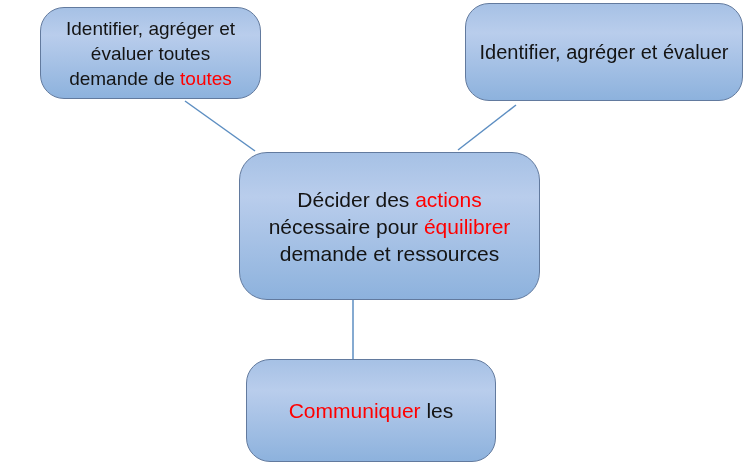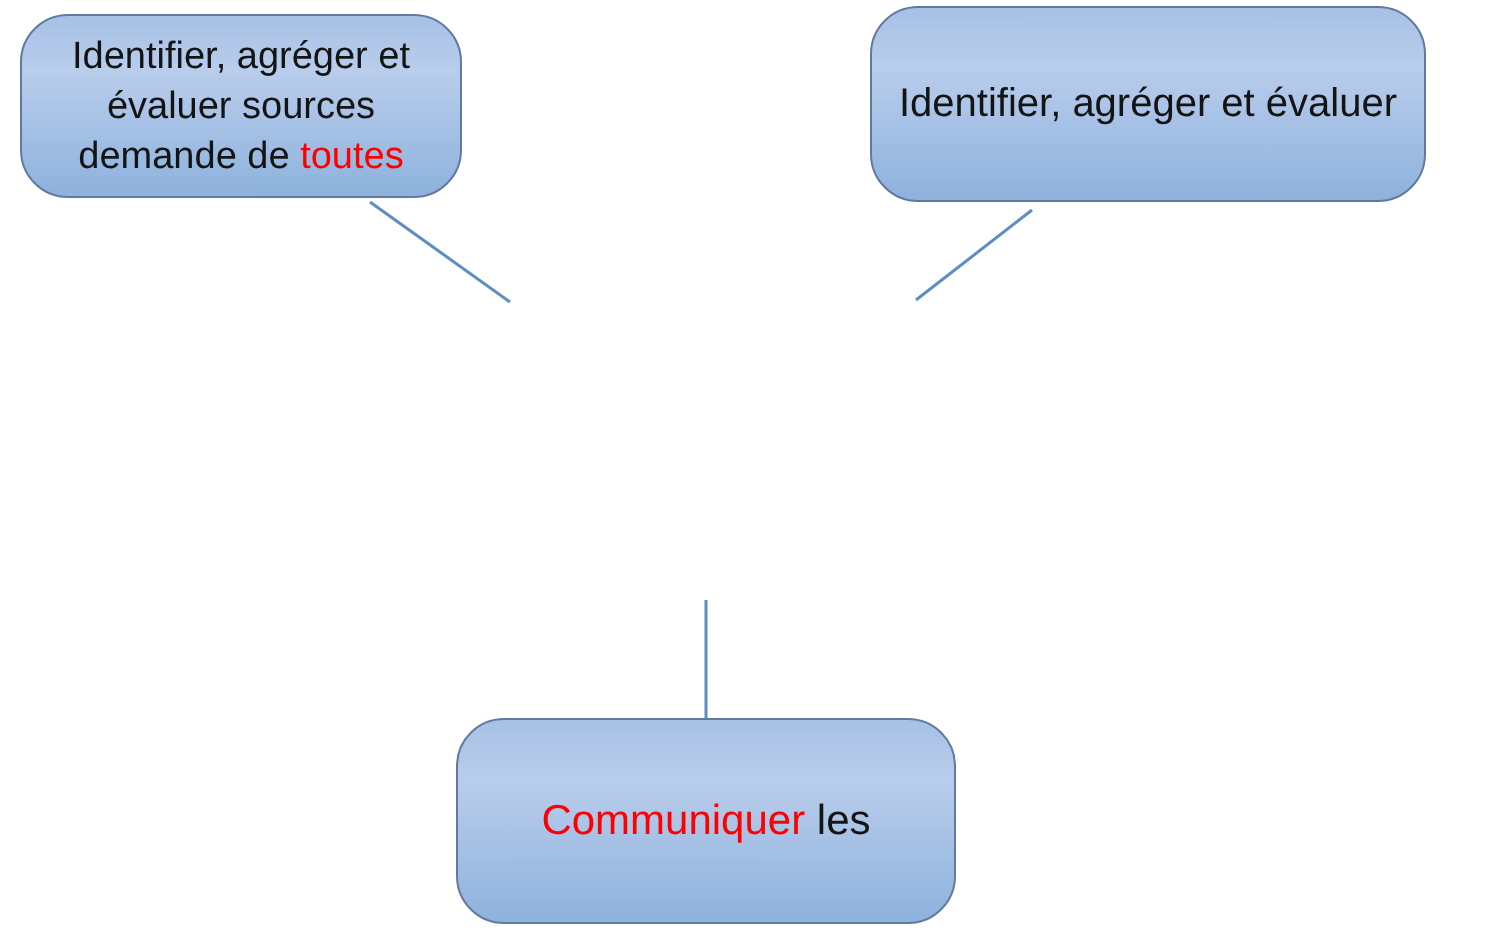--- a/index.html
+++ b/index.html
@@ -32,20 +32,21 @@
       var(--fill-top, #a6c1e5) 0%,
       var(--fill-mid, #b9cdec) 30%,
       var(--fill-bottom, #8db2dd) 100%);
     border: 1.4px solid var(--border, #627a9e);
     display: flex;
     flex-direction: column;
     align-items: center;
     justify-content: center;
     text-align: right;
     color: var(--text, #141414);
+    margin-left: 30px;
   }
   .node .hl {
     color: var(--highlight, #ff0000);
   }
   .node-demand {
     left: 10px; top: 7px;
     width: 221px; height: 92px;
     border-radius: 24px;
     font-size: 19px; line-height: 25px;
   }
@@ -55,45 +56,50 @@
     border-radius: 24px;
     font-size: 20px; line-height: 26px;
   }
   .node-decide {
     left: 209px; top: 152px;
     width: 301px; height: 148px;
     border-radius: 28px;
     font-size: 21px; line-height: 27px;
   }
   .node-communicate {
-    left: 228px; top: 359px;
+    left: 216px; top: 359px;
     width: 250px; height: 103px;
     border-radius: 24px;
     font-size: 21px; line-height: 27px;
   }
 </style>
 </head>
 <body>
 
 <div class="canvas">
 
   <svg class="connectors" viewBox="0 0 747 466" xmlns="http://www.w3.org/2000/svg">
     <line x1="185" y1="101" x2="255" y2="151"></line>
     <line x1="516" y1="105" x2="458" y2="150"></line>
     <line x1="353" y1="300" x2="353" y2="359"></line>
   </svg>
 
   <div class="node node-demand">
       <div><span>Identifier, agréger et</span></div>
-      <div><span>évaluer sources</span></div>
+      <div><span>évaluer toutes</span></div>
       <div><span>demande de </span><span class="hl">toutes</span></div>
     </div>
 
   <div class="node node-resources">
       <div><span>Identifier, agréger et évaluer</span></div>
     </div>
 
+  <div class="node node-decide">
+      <div><span>Décider des </span><span class="hl">actions</span></div>
+      <div><span>nécessaire pour </span><span class="hl">équilibrer</span></div>
+      <div><span>demande et ressources</span></div>
+    </div>
 
   <div class="node node-communicate">
       <div><span class="hl">Communiquer</span><span> les</span></div>
     </div>
 
 </div>
 
 </body></html>

